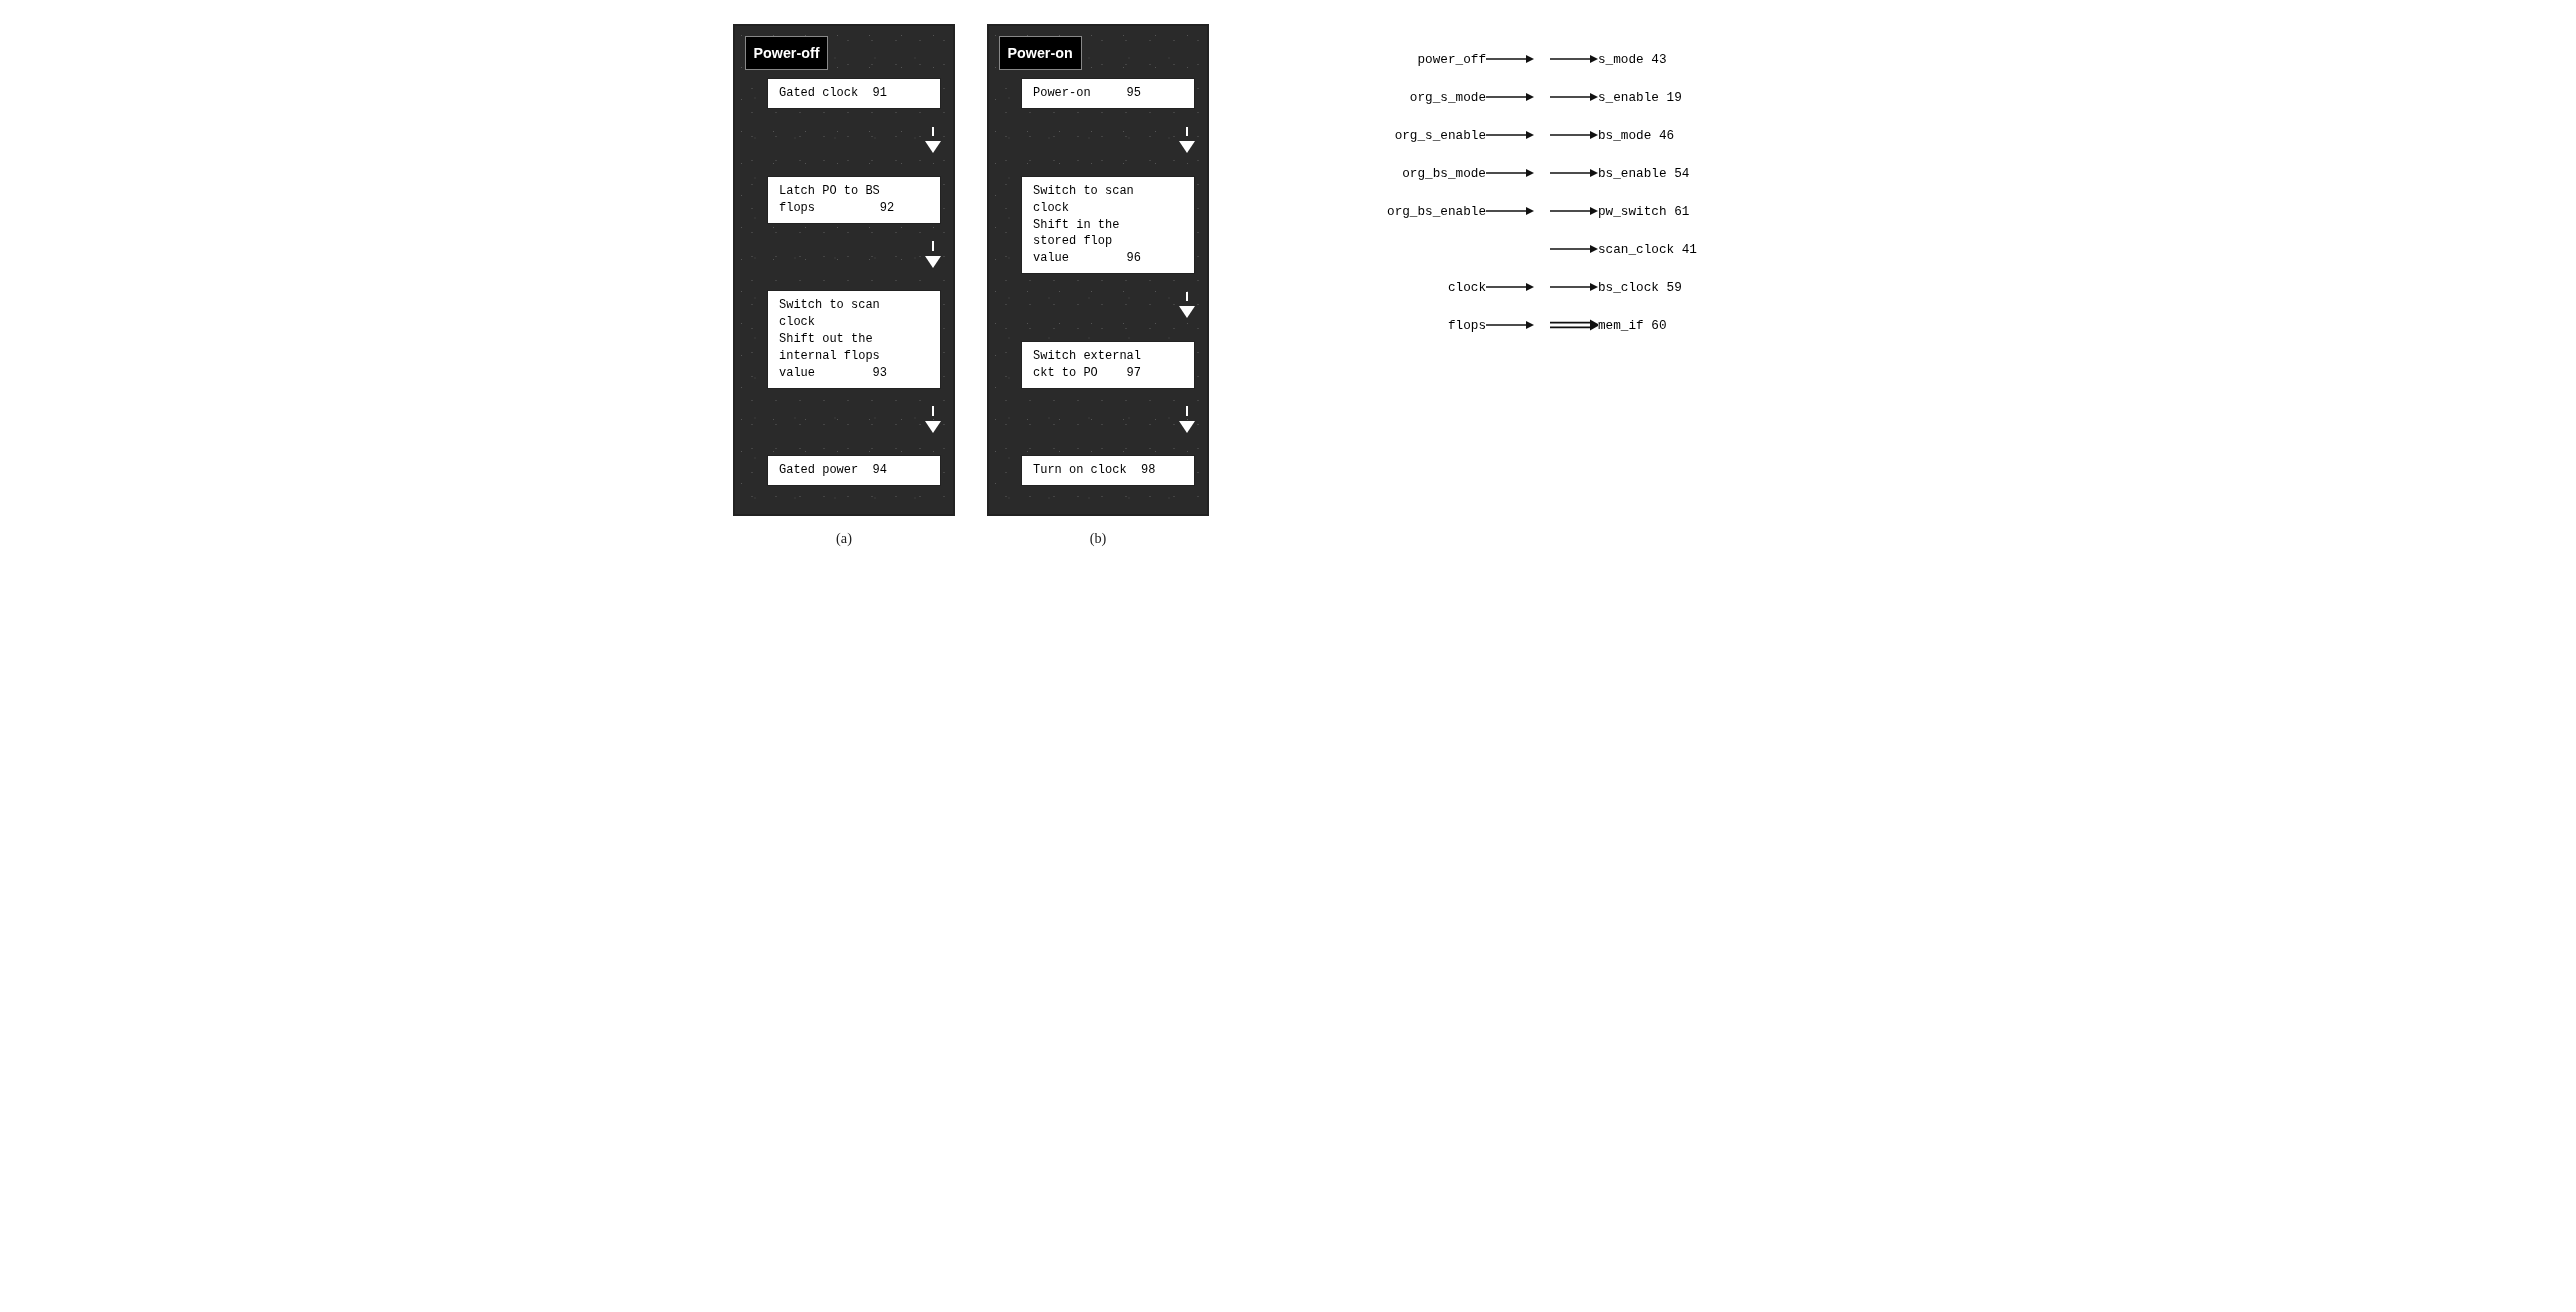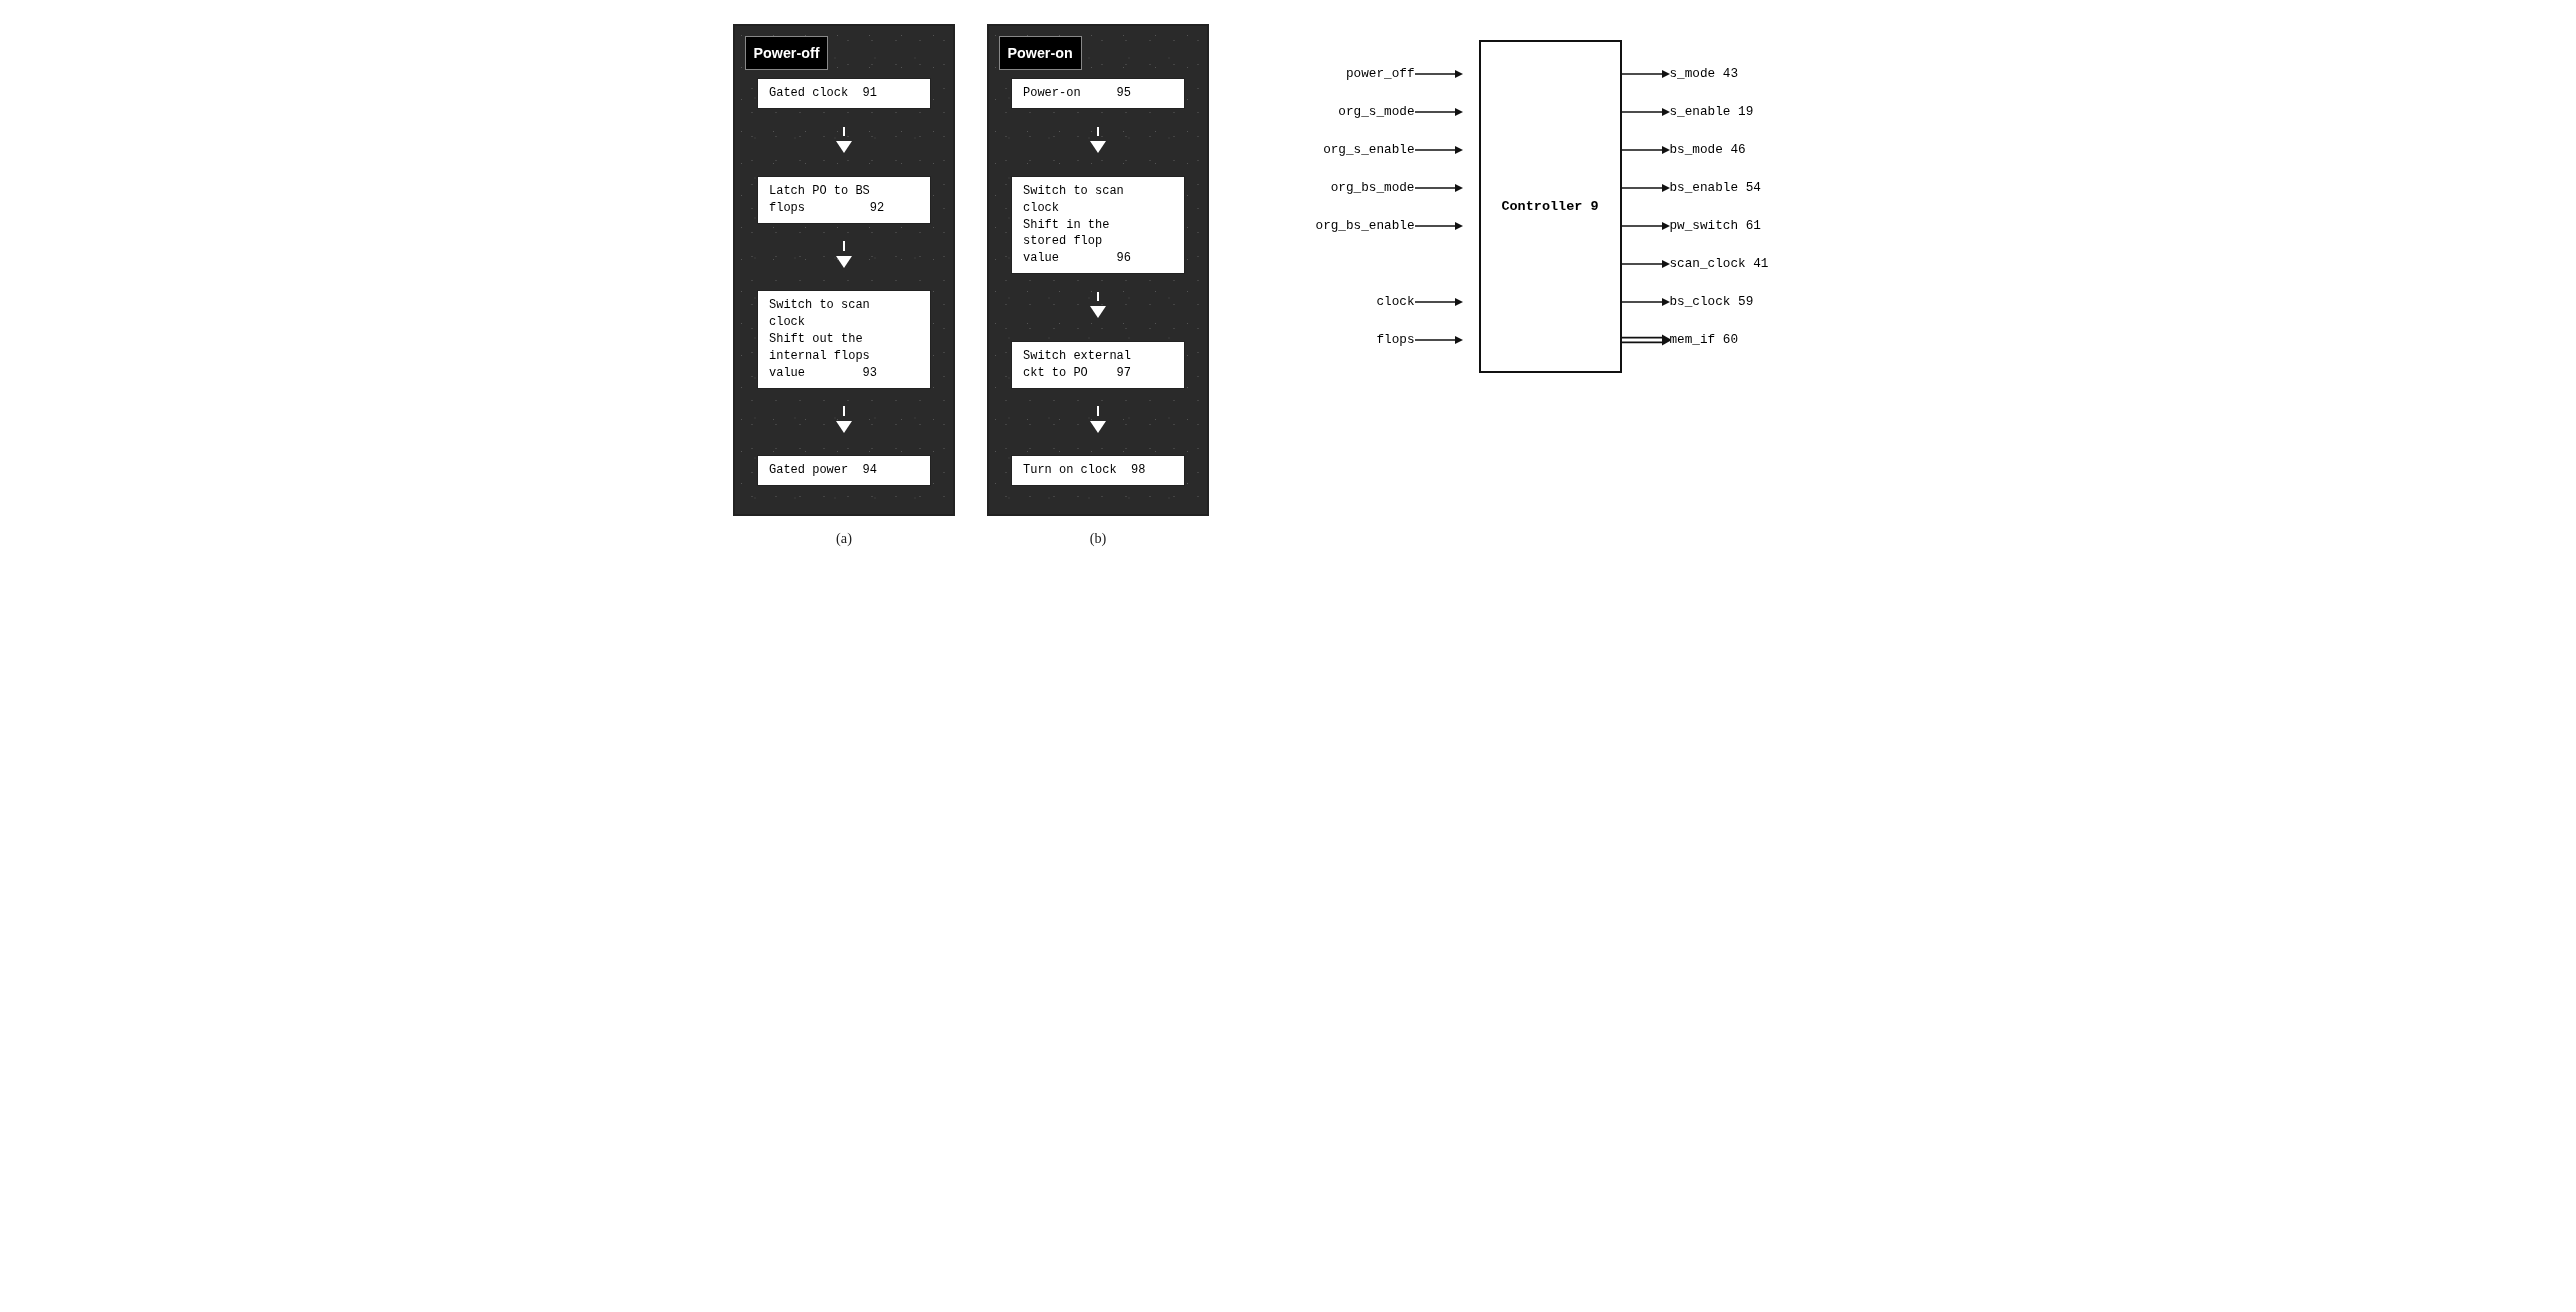--- a/index.html
+++ b/index.html
@@ -48,21 +48,21 @@
       padding: 8px 8px;
       position: absolute;
       top: 9.5px;
       left: 9.5px;
       font-family: Arial, sans-serif;
     }
     .flowchart-nodes {
       margin-top: 40px;
       display: flex;
       flex-direction: column;
-      align-items: center;
+      align-items: flex-end;
       width: 100%;
       gap: 16px;
     }
     .fc-node {
       background: #fff;
       border: 1.6px solid #222;
       padding: 6.3px 11px;
       width: 174px;
       font-size: 12px;
       line-height: 1.4;
@@ -279,23 +279,20 @@
         <div class="io-row">
           <span class="io-label">flops</span>
           <svg width="48" height="16" viewBox="0 0 60 20">
             <line x1="0" y1="10" x2="50" y2="10" stroke="#111" stroke-width="2"></line>
             <polygon points="50,5 60,10 50,15" fill="#111"></polygon>
           </svg>
         </div>
 
       </div>
 
-      <div class="controller-box">
-        <span>Controller 9</span>
-      </div>
 
       <div class="outputs-col">
 
         <div class="io-row">
           <svg width="48" height="16" viewBox="0 0 60 20">
             <line x1="0" y1="10" x2="50" y2="10" stroke="#111" stroke-width="2"></line>
             <polygon points="50,5 60,10 50,15" fill="#111"></polygon>
           </svg>
           <span class="io-label">s_mode 43</span>
         </div>

